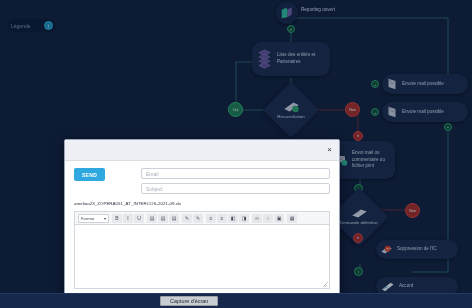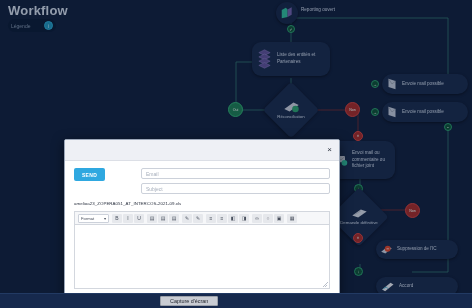--- a/index.html
+++ b/index.html
@@ -193,21 +193,20 @@
         <path d="M360,264 L360,272"></path>
       </g>
       <g stroke="#6e2b34" stroke-width="0.9" fill="none">
         <path d="M314,110 L345,110"></path>
         <path d="M358,110 L358,134"></path>
         <path d="M380,210 L406,210"></path>
         <path d="M358,218 L358,238"></path>
       </g>
     </svg>
 
-    <div class="page-title">Workflow</div>
 
     <div class="legend-pill">
       <span class="lbl">Légende</span>
       <span class="dot">i</span>
     </div>
 
     <div class="circle-node" style="left:276px; top:2px; width:22px; height:22px;">
       <svg width="14" height="14" viewBox="0 0 24 24">
         <path d="M3 7 L10 3 L13 6 L13 19 L3 21 Z" fill="#2fb79a"></path>
         <path d="M13 6 L20 2 L20 15 L13 19 Z" fill="#6d5fa8"></path>

